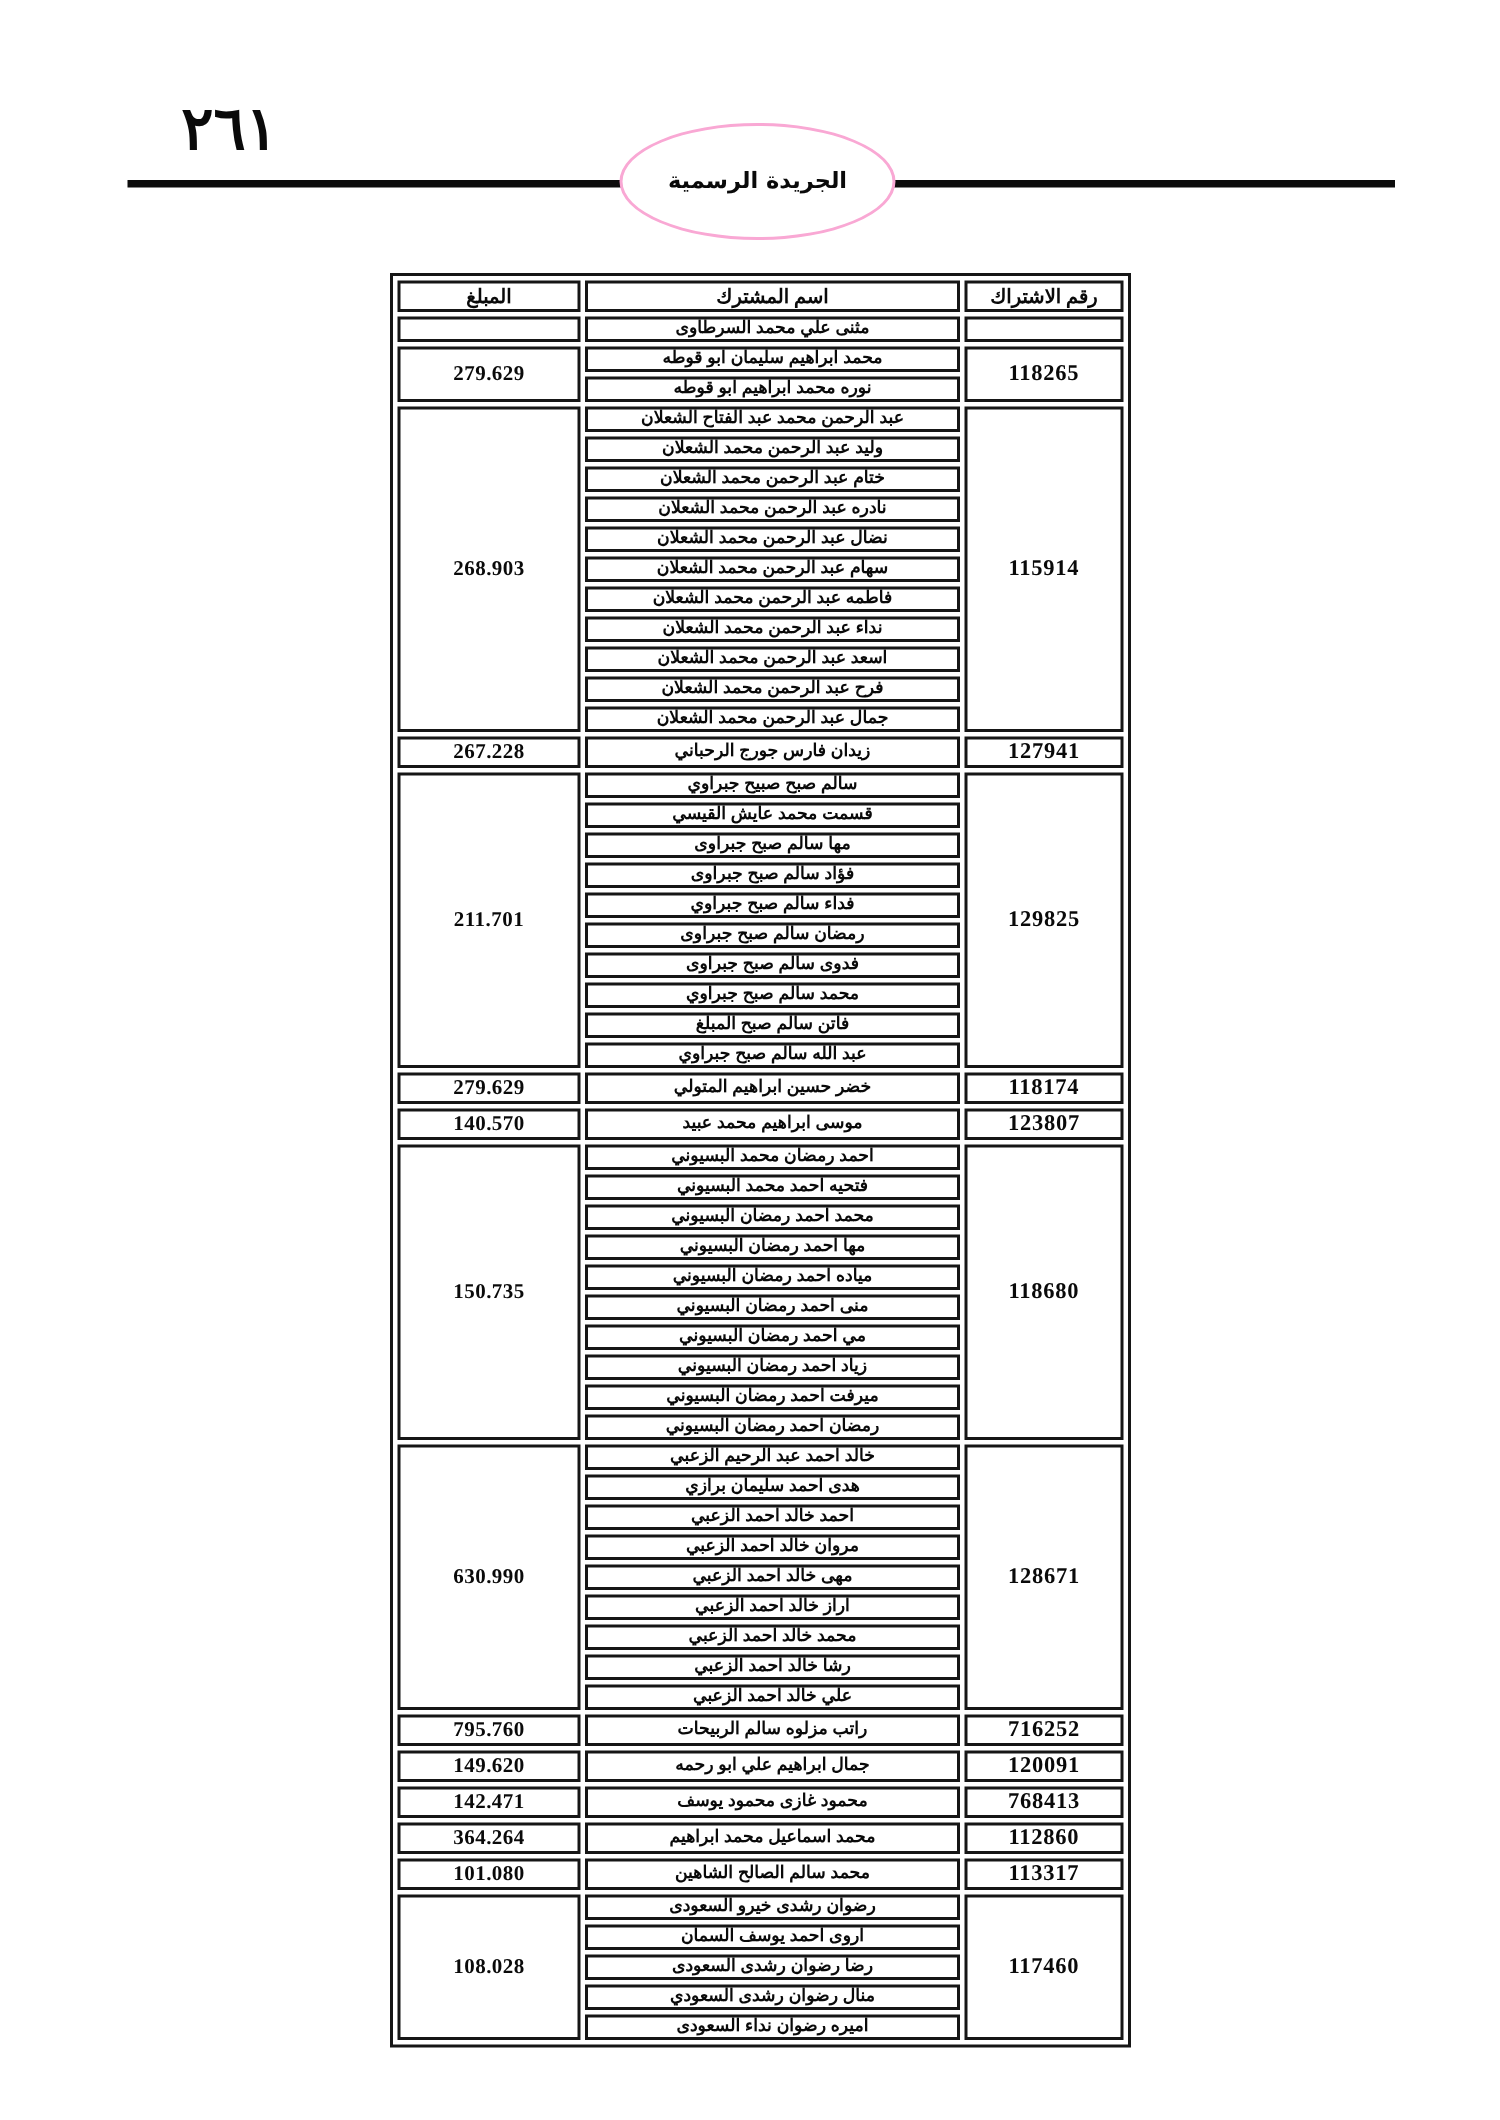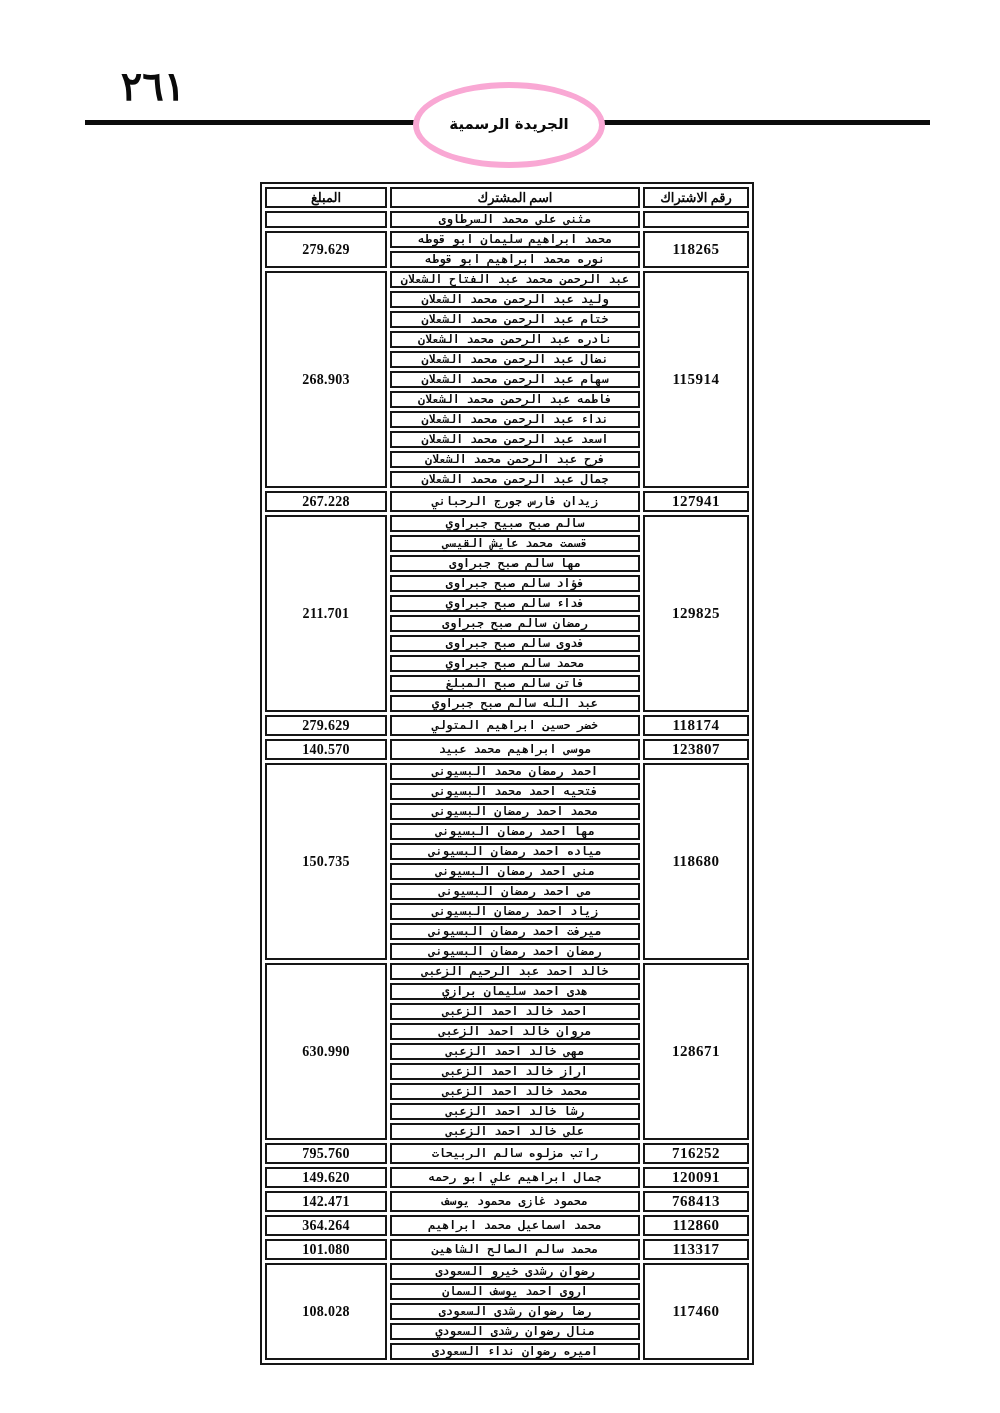--- a/index.html
+++ b/index.html
@@ -15,21 +15,21 @@
     overflow: hidden;
     font-family: "DejaVu Sans", sans-serif;
   }
   
   .page-number {
     position: absolute;
     left: 108px;
     top: 66px;
     width: 90px;
     text-align: center;
-    font-family: Liberation Sans, sans-serif;
+    font-family: Liberation Serif, serif;
     font-weight: bold;
     font-size: 40px;
     color: #0a0a0a;
     direction: rtl;
     line-height: 1;
   }
   .header-rule {
     position: absolute;
     left: 85px;
     top: 120px;
@@ -38,21 +38,21 @@
     background: #0c0c0c;
     z-index: 1;
   }
   .gazette-badge {
     position: absolute;
     left: 413px;
     top: 82px;
     width: 180px;
     height: 74px;
     background: #ffffff;
-    border: 6px solid #f9a8d4;
+    border: 2px solid #f9a8d4;
     border-radius: 50%;
     z-index: 2;
     display: flex;
     align-items: center;
     justify-content: center;
   }
   .gazette-badge span {
     font-family: "DejaVu Sans", sans-serif;
     font-weight: bold;
     font-size: 15px;
@@ -86,21 +86,21 @@
   }
   table.subs th {
     height: 17px;
     font-family: Liberation Serif, serif;
     font-weight: bold;
     font-size: 13px;
     line-height: 15px;
   }
   td.name-cell {
     height: 13px;
-    font-family: Liberation Mono, monospace;
+    font-family: Liberation Sans, sans-serif;
     font-weight: bold;
     font-size: 11.5px;
     line-height: 13px;
     white-space: nowrap;
   }
   td.num-cell {
     font-family: Liberation Serif, serif;
     font-weight: bold;
     font-size: 15px;
     letter-spacing: 0.5px;

